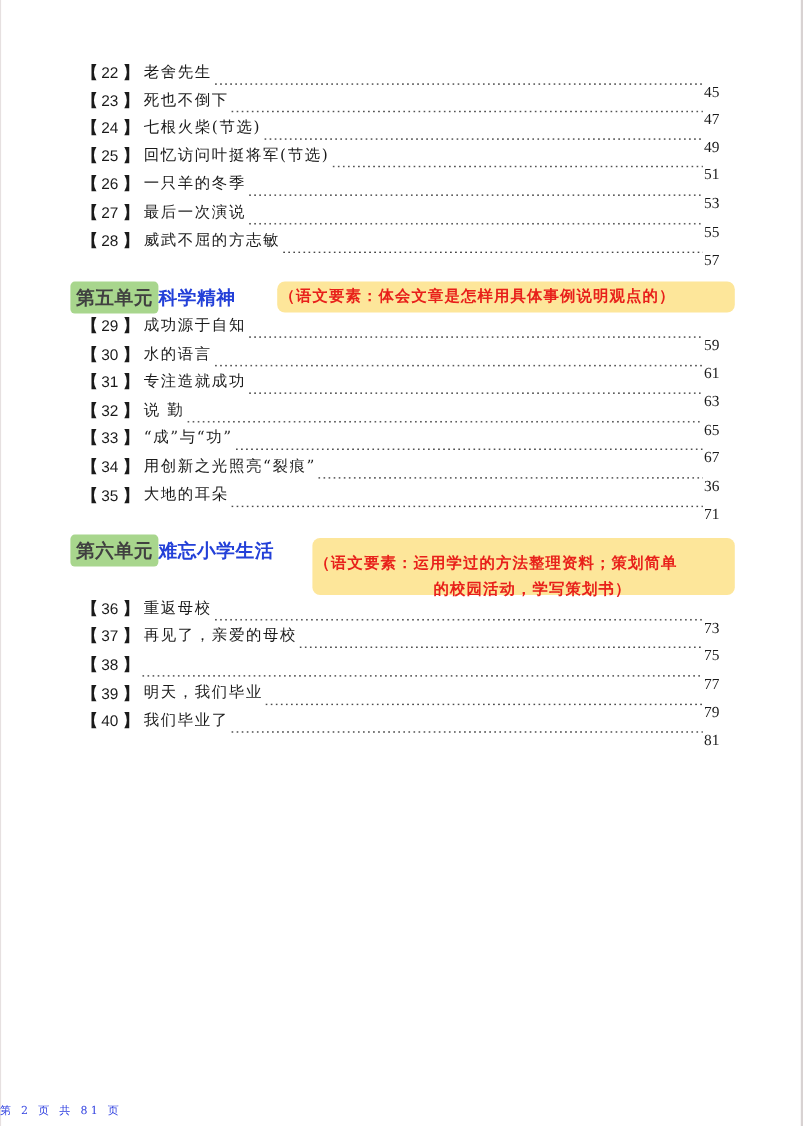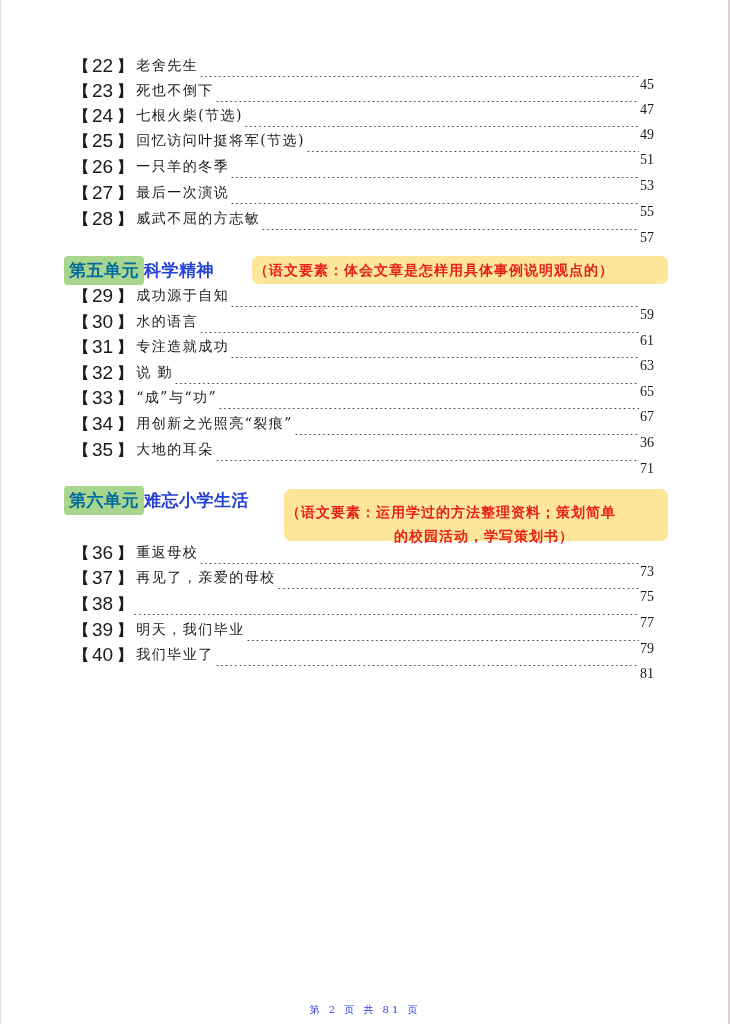--- a/index.html
+++ b/index.html
@@ -7,44 +7,44 @@
     width: 730px; height: 1024px; background: #ffffff; position: relative; overflow: hidden;
     font-family: "DejaVu Serif", "Liberation Serif", serif; color: #1a1a1a;
   }
   .page-edge { position: absolute; top: 0; right: 0; width: 2px; height: 1024px; background: #d8d2d2; }
   .page-edge-left { position: absolute; top: 0; left: 0; width: 1px; height: 1024px; background: #e6e0e0; }
   .entry {
     position: absolute; left: 74px; width: 580px; height: 22px;
     display: flex; align-items: center; font-size: 14px; white-space: nowrap;
   }
   .bracket { font-family: "DejaVu Sans", sans-serif; font-weight: bold; font-size: 15px; }
-  .num { font-family: "Liberation Sans", sans-serif; font-size: 19px; padding: 0 4px 0 3px; }
+  .num { font-family: "Liberation Sans", sans-serif; font-size: 14px; padding: 0 4px 0 3px; }
   .title { padding-left: 4px; letter-spacing: 1.5px; }
   .leader {
     flex: 1; height: 22px; margin: 0 1px;
     background-image: radial-gradient(circle, #222 0.9px, transparent 1.1px);
     background-size: 4.6px 22px; background-repeat: repeat-x; background-position: 0 11px;
   }
   .page { font-family: Liberation Serif, serif; font-size: 14px; margin-top: 37px; }
   .unit-row { position: absolute; left: 64px; display: flex; align-items: center; }
   .unit-tag {
-    background: #a8d68d; color: #0369a1; font-family: "DejaVu Sans", sans-serif; font-weight: bold;
+    background: #a8d68d; color: #404040; font-family: "DejaVu Sans", sans-serif; font-weight: bold;
     font-size: 17px; padding: 3px 5px; border-radius: 4px; letter-spacing: 0.5px;
   }
   .unit-name {
     color: #2340d8; font-family: "DejaVu Sans", sans-serif; font-weight: bold; font-size: 17px;
     margin-left: 0; letter-spacing: 0.5px;
   }
   .element-box {
     position: absolute; background: #fde69a; border-radius: 7px; color: #e8201a;
     font-size: 14px; font-weight: bold; letter-spacing: 1px; line-height: 24px;
     box-sizing: border-box;
   }
   .footer {
-    position: absolute; top: 1003px; left: 0; width: 730px; text-align: center;
+    position: absolute; top: 1003px; left: 0; width: 730px; 
     color: #3040e0; font-size: 10px; letter-spacing: 3px;
   }
 </style>
 </head>
 <body>
 
 <div class="page-edge-left"></div>
 <div class="page-edge"></div>
 
 <div>

